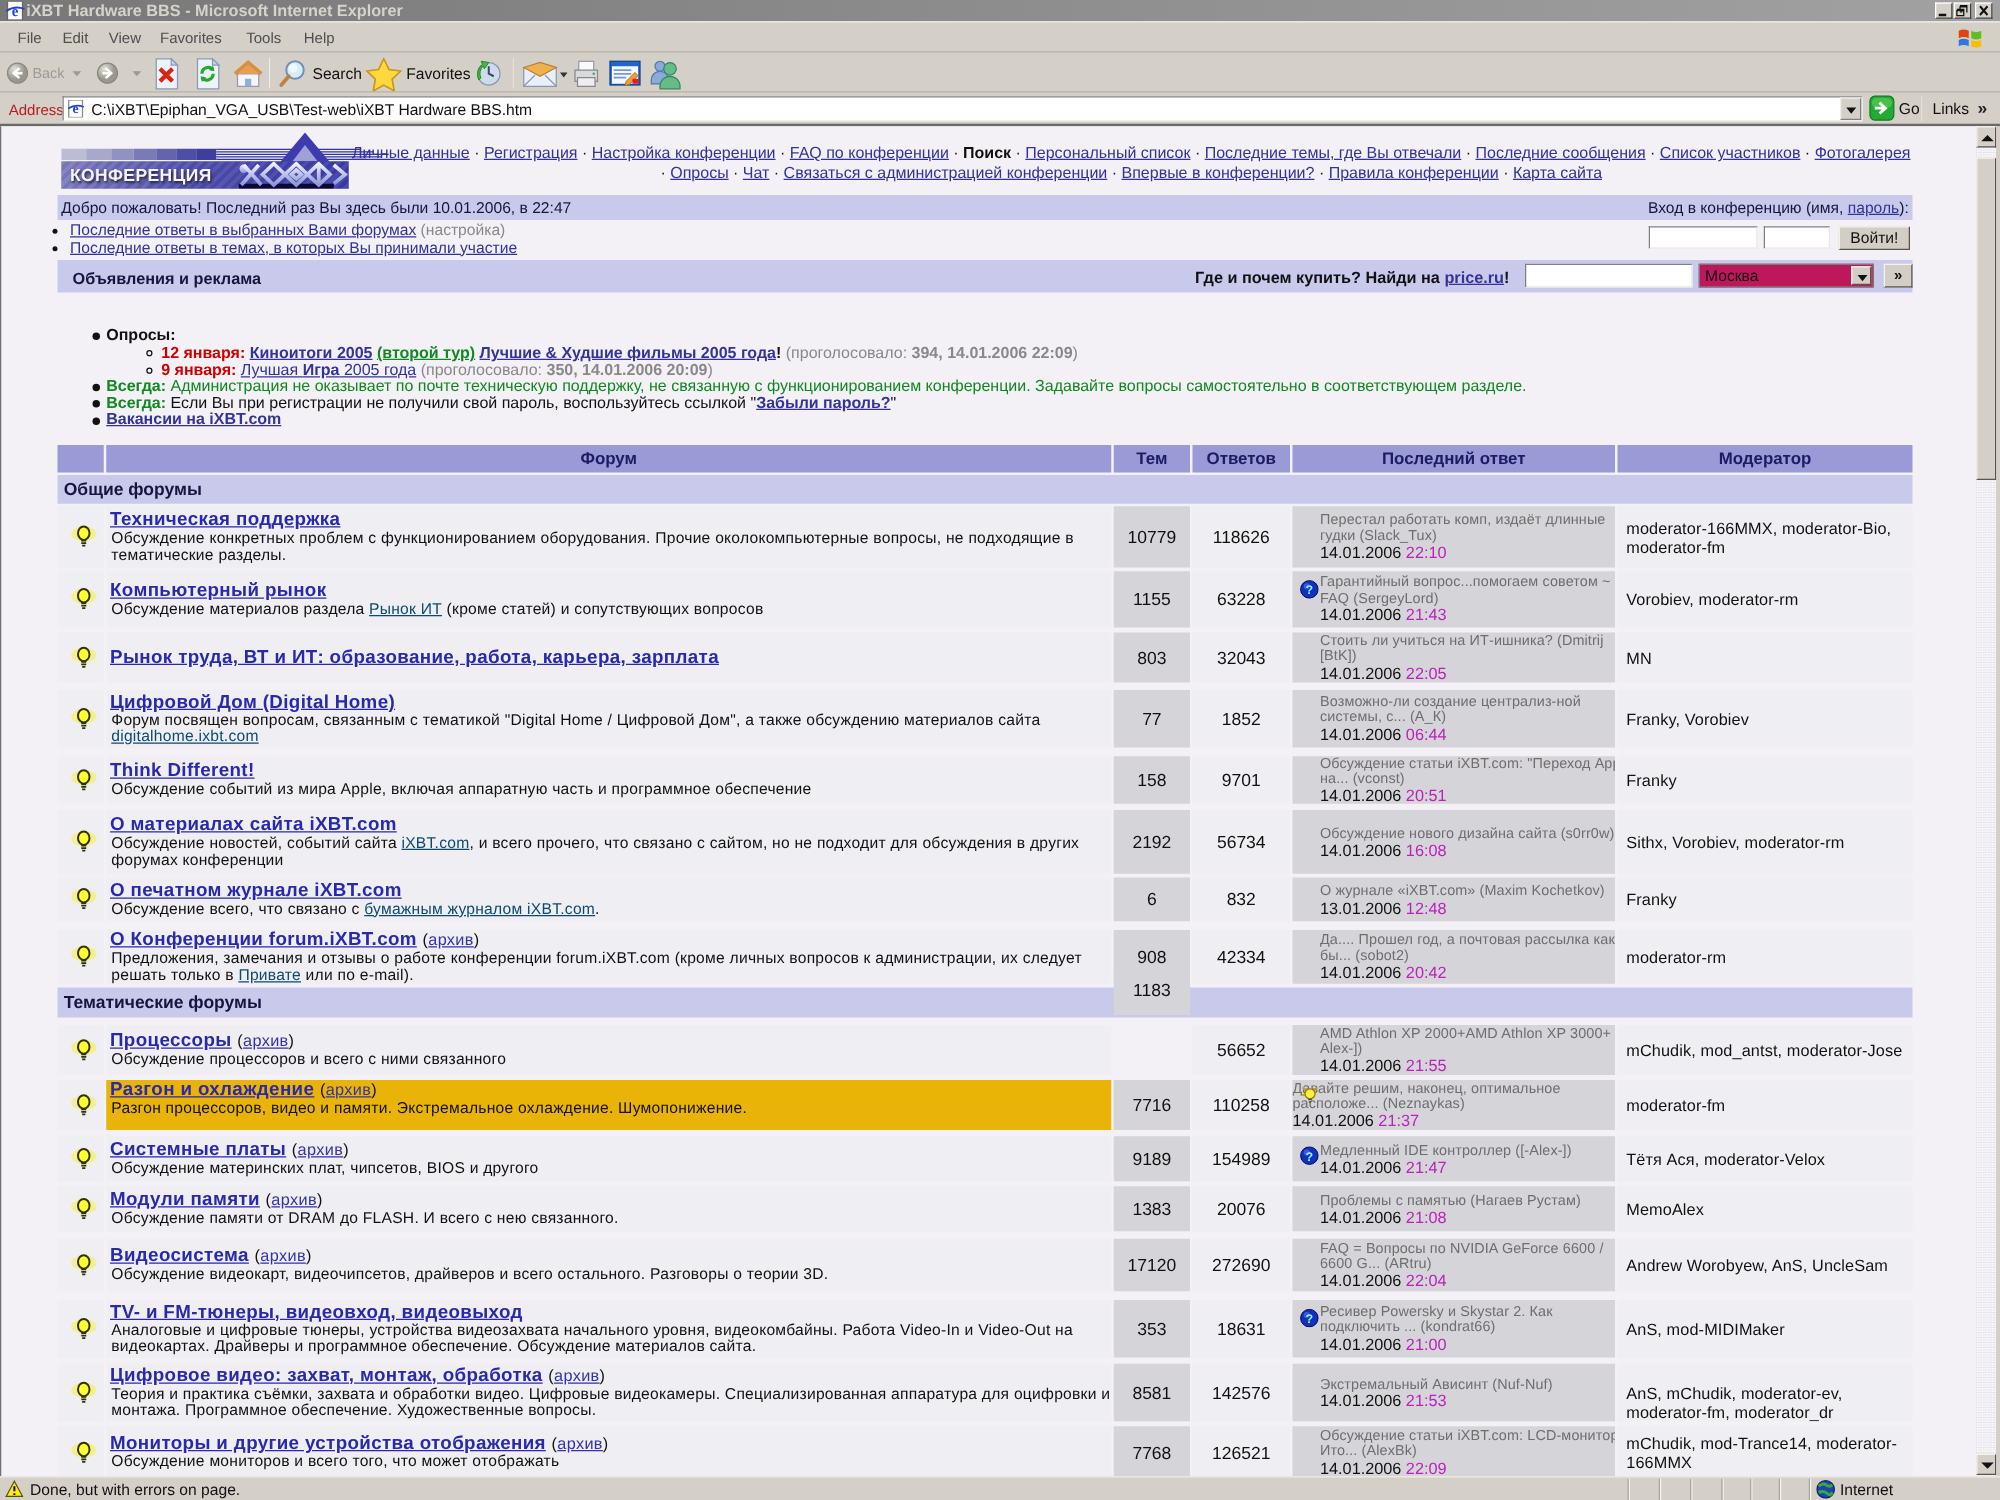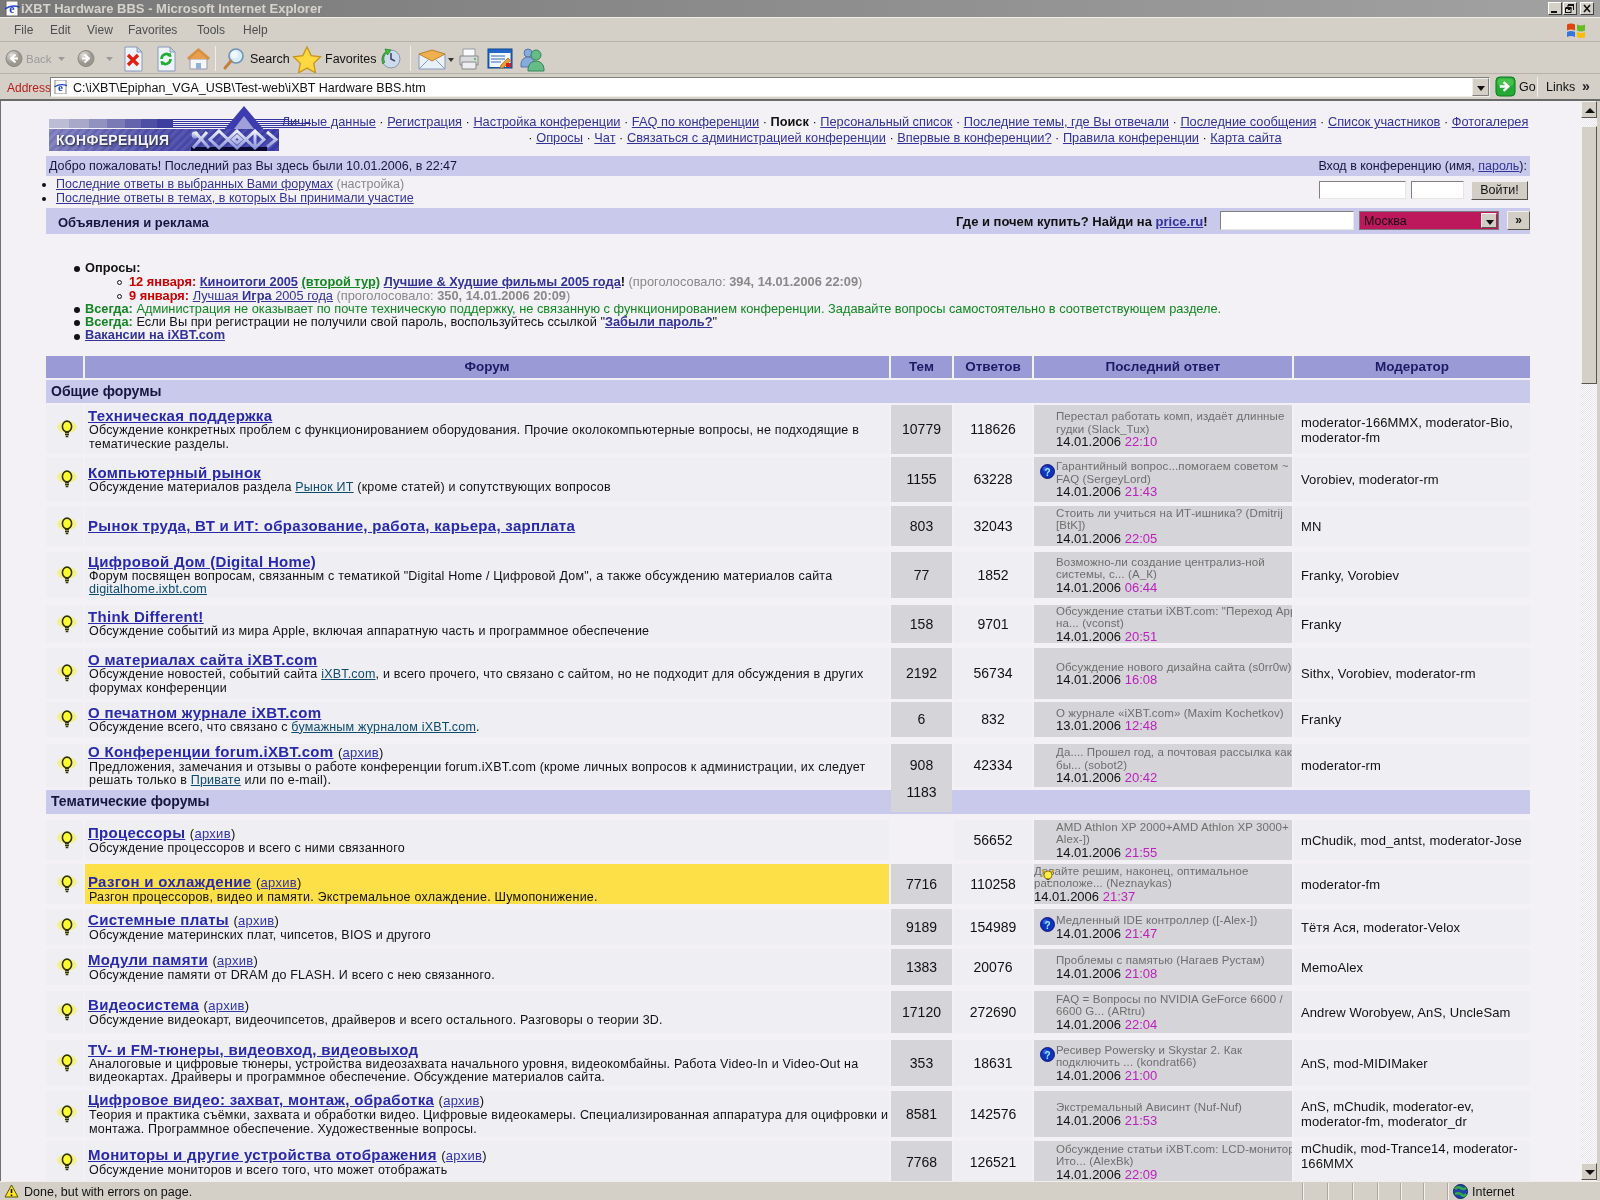--- a/index.html
+++ b/index.html
@@ -484,21 +484,21 @@
 
 <div style="position:absolute;left:1293px;top:820px;width:236px;height:40px;background:#efeef2;overflow:hidden;display:flex;flex-direction:column;justify-content:center;">
           <div class="md" style="padding-left:7px">mChudik, mod_antst, moderator-Jose</div>
         </div>
 <div style="position:absolute;left:45px;top:864px;width:37px;height:40px;background:#efeef2;overflow:hidden;"></div>
 <svg style="position:absolute;left:55px;top:874px" width="22" height="20" viewBox="0 0 22 20">
 <ellipse cx="11" cy="8" rx="10" ry="6" fill="#f4f080" opacity="0.85"></ellipse>
 <ellipse cx="11" cy="7.5" rx="4.6" ry="5.4" fill="#ffff33" stroke="#333300" stroke-width="1.6"></ellipse>
 <path d="M9 13.5 h4 M9 15.5 h4 M9.7 17.5 h2.6" stroke="#333300" stroke-width="1.4" fill="none"></path>
 </svg>
-<div style="position:absolute;left:84px;top:864px;width:804px;height:40px;background:#fde047;overflow:hidden;display:flex;flex-direction:column;justify-content:flex-end;">
+<div style="position:absolute;left:84px;top:864px;width:804px;height:40px;background:#eab308;overflow:hidden;display:flex;flex-direction:column;justify-content:flex-start;">
           <div class="ft"><a class="tl">Разгон и охлаждение</a> <span class="arch">(<a class="al">архив</a>)</span></div>
           <div class="fd">Разгон процессоров, видео и памяти. Экстремальное охлаждение. Шумопонижение.</div>
         </div>
 <div style="position:absolute;left:890px;top:864px;width:61px;height:40px;background:#d5d4d8;overflow:hidden;">
           <div class="num" style="line-height:40px">7716</div>
         </div>
 <div style="position:absolute;left:953px;top:864px;width:78px;height:40px;background:#efeef2;overflow:hidden;">
           <div class="num" style="line-height:40px">110258</div>
         </div>
 <div style="position:absolute;left:1033px;top:864px;width:258px;height:40px;background:#d5d4d8;overflow:hidden;display:flex;flex-direction:column;justify-content:center;">
@@ -625,21 +625,21 @@
 <div style="position:absolute;left:890px;top:1091px;width:61px;height:46px;background:#d5d4d8;overflow:hidden;">
           <div class="num" style="line-height:46px">8581</div>
         </div>
 <div style="position:absolute;left:953px;top:1091px;width:78px;height:46px;background:#efeef2;overflow:hidden;">
           <div class="num" style="line-height:46px">142576</div>
         </div>
 <div style="position:absolute;left:1033px;top:1091px;width:258px;height:46px;background:#d5d4d8;overflow:hidden;display:flex;flex-direction:column;justify-content:center;">
           <div style="padding-left:22px;font-size:12px;line-height:12.5px;"><span class="lt">Экстремальный Ависинт (Nuf-Nuf)</span><br><span class="ld">14.01.2006 <span class="tm">21:53</span></span></div>
         </div>
 
-<div style="position:absolute;left:1293px;top:1091px;width:236px;height:46px;background:#efeef2;overflow:hidden;display:flex;flex-direction:column;justify-content:center;">
+<div style="position:absolute;left:1293px;top:1091px;width:236px;height:46px;background:#efeef2;overflow:hidden;display:flex;flex-direction:column;justify-content:flex-end;">
           <div class="md" style="padding-left:7px">AnS, mChudik, moderator-ev,<br>moderator-fm, moderator_dr</div>
         </div>
 <div style="position:absolute;left:45px;top:1141px;width:37px;height:42px;background:#efeef2;overflow:hidden;"></div>
 <svg style="position:absolute;left:55px;top:1152px" width="22" height="20" viewBox="0 0 22 20">
 <ellipse cx="11" cy="8" rx="10" ry="6" fill="#f4f080" opacity="0.85"></ellipse>
 <ellipse cx="11" cy="7.5" rx="4.6" ry="5.4" fill="#ffff33" stroke="#333300" stroke-width="1.6"></ellipse>
 <path d="M9 13.5 h4 M9 15.5 h4 M9.7 17.5 h2.6" stroke="#333300" stroke-width="1.4" fill="none"></path>
 </svg>
 <div style="position:absolute;left:84px;top:1141px;width:804px;height:42px;background:#efeef2;overflow:hidden;display:flex;flex-direction:column;justify-content:center;">
           <div class="ft"><a class="tl">Мониторы и другие устройства отображения</a> <span class="arch">(<a class="al">архив</a>)</span></div>
@@ -648,21 +648,21 @@
 <div style="position:absolute;left:890px;top:1141px;width:61px;height:42px;background:#d5d4d8;overflow:hidden;">
           <div class="num" style="line-height:42px">7768</div>
         </div>
 <div style="position:absolute;left:953px;top:1141px;width:78px;height:42px;background:#efeef2;overflow:hidden;">
           <div class="num" style="line-height:42px">126521</div>
         </div>
 <div style="position:absolute;left:1033px;top:1141px;width:258px;height:42px;background:#d5d4d8;overflow:hidden;display:flex;flex-direction:column;justify-content:center;">
           <div style="padding-left:22px;font-size:12px;line-height:12.5px;"><span class="lt">Обсуждение статьи iXBT.com: LCD-мониторы:<br>Ито... (AlexBk)</span><br><span class="ld">14.01.2006 <span class="tm">22:09</span></span></div>
         </div>
 
-<div style="position:absolute;left:1293px;top:1141px;width:236px;height:42px;background:#efeef2;overflow:hidden;display:flex;flex-direction:column;">
+<div style="position:absolute;left:1293px;top:1141px;width:236px;height:42px;background:#efeef2;overflow:hidden;display:flex;flex-direction:column;justify-content:center;">
           <div class="md" style="padding-left:7px">mChudik, mod-Trance14, moderator-<br>166MMX</div>
         </div>
  </div>
 </div>
 </div>
 <style>.nl { color:#333399; }</style>
 
 <div style="position:absolute;left:1581px;top:101px;width:16px;height:1080px;background:repeating-conic-gradient(#fbfafc 0% 25%, #e8e6ec 0% 50%) 0 0/2px 2px;">
  <div style="position:absolute;left:0;top:0;width:16px;height:17px;background:#d4d0c8;border:1px solid;border-color:#f4f2ec #58554e #58554e #f4f2ec;">
       <div style="position:absolute;left:3px;top:6px;border-left:5px solid transparent;border-right:5px solid transparent;border-bottom:5px solid #111;"></div>

